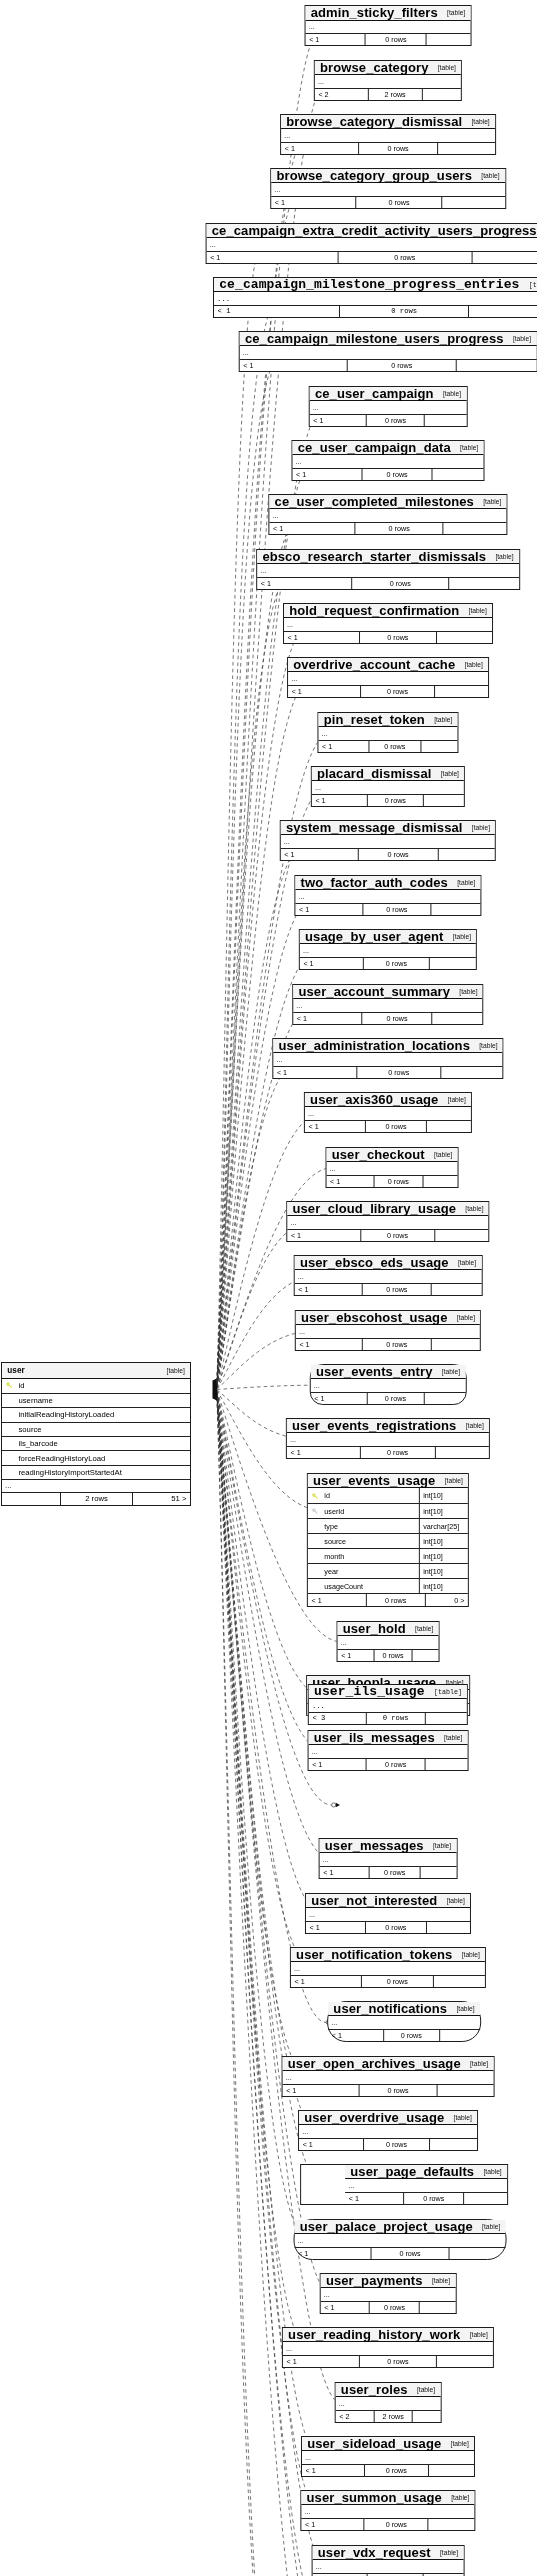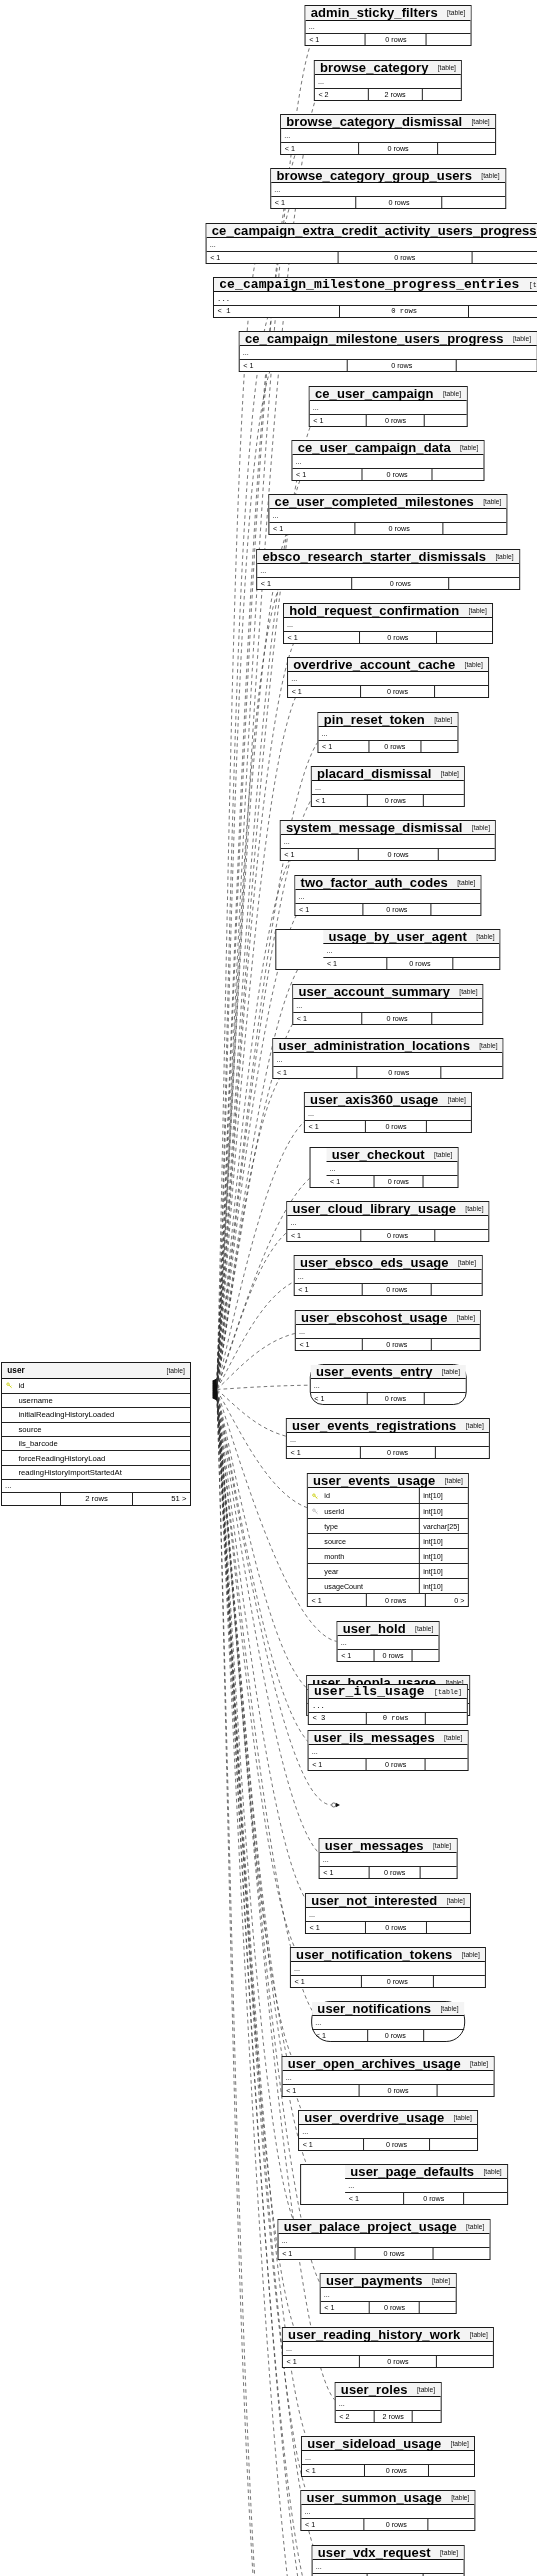--- a/index.html
+++ b/index.html
@@ -596,21 +596,21 @@
           <span class="tbl-name">two_factor_auth_codes</span>
           <span class="tbl-badge">[table]</span>
         </div>
         <div class="tbl-row ellipsis-row conn-target">...</div>
         <div class="tbl-footer">
           <span class="cell left">&lt; 1</span>
           <span class="cell mid">0 rows</span>
           <span class="cell right"></span>
         </div>
       </div>
-      <div class="db-table related" style="left: 388px; top: 929px; padding-left: 47px;">
+      <div class="db-table related" style="left: 388px; top: 929px;">
         <div class="tbl-header">
           <span class="tbl-name">usage_by_user_agent</span>
           <span class="tbl-badge">[table]</span>
         </div>
         <div class="tbl-row ellipsis-row conn-target">...</div>
         <div class="tbl-footer">
           <span class="cell left">&lt; 1</span>
           <span class="cell mid">0 rows</span>
           <span class="cell right"></span>
         </div>
@@ -644,21 +644,21 @@
           <span class="tbl-name">user_axis360_usage</span>
           <span class="tbl-badge">[table]</span>
         </div>
         <div class="tbl-row ellipsis-row conn-target">...</div>
         <div class="tbl-footer">
           <span class="cell left">&lt; 1</span>
           <span class="cell mid">0 rows</span>
           <span class="cell right"></span>
         </div>
       </div>
-      <div class="db-table related" style="left: 384px; top: 1147px; padding-left: 16px;">
+      <div class="db-table related" style="left: 392px; top: 1147px;">
         <div class="tbl-header">
           <span class="tbl-name">user_checkout</span>
           <span class="tbl-badge">[table]</span>
         </div>
         <div class="tbl-row ellipsis-row conn-target">...</div>
         <div class="tbl-footer">
           <span class="cell left">&lt; 1</span>
           <span class="cell mid">0 rows</span>
           <span class="cell right"></span>
         </div>
@@ -856,21 +856,21 @@
           <span class="tbl-name">user_notification_tokens</span>
           <span class="tbl-badge">[table]</span>
         </div>
         <div class="tbl-row ellipsis-row conn-target">...</div>
         <div class="tbl-footer">
           <span class="cell left">&lt; 1</span>
           <span class="cell mid">0 rows</span>
           <span class="cell right"></span>
         </div>
       </div>
-      <div class="db-table related" style="left: 388px; top: 2001px; border-radius: 19px;">
+      <div class="db-table related" style="left: 404px; top: 2001px; border-radius: 19px;">
         <div class="tbl-header">
           <span class="tbl-name">user_notifications</span>
           <span class="tbl-badge">[table]</span>
         </div>
         <div class="tbl-row ellipsis-row conn-target">...</div>
         <div class="tbl-footer">
           <span class="cell left">&lt; 1</span>
           <span class="cell mid">0 rows</span>
           <span class="cell right"></span>
         </div>
@@ -904,21 +904,21 @@
           <span class="tbl-name">user_page_defaults</span>
           <span class="tbl-badge">[table]</span>
         </div>
         <div class="tbl-row ellipsis-row conn-target">...</div>
         <div class="tbl-footer">
           <span class="cell left">&lt; 1</span>
           <span class="cell mid">0 rows</span>
           <span class="cell right"></span>
         </div>
       </div>
-      <div class="db-table related" style="left: 384px; top: 2219px;">
+      <div class="db-table related" style="left: 400px; top: 2219px; border-radius: 19px;">
         <div class="tbl-header">
           <span class="tbl-name">user_palace_project_usage</span>
           <span class="tbl-badge">[table]</span>
         </div>
         <div class="tbl-row ellipsis-row conn-target">...</div>
         <div class="tbl-footer">
           <span class="cell left">&lt; 1</span>
           <span class="cell mid">0 rows</span>
           <span class="cell right"></span>
         </div>

